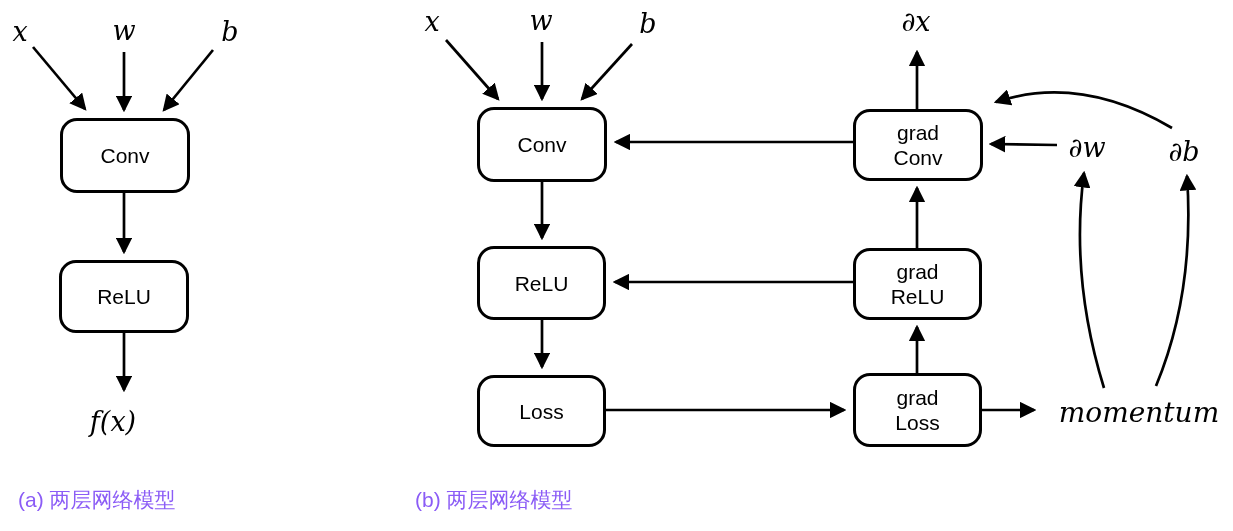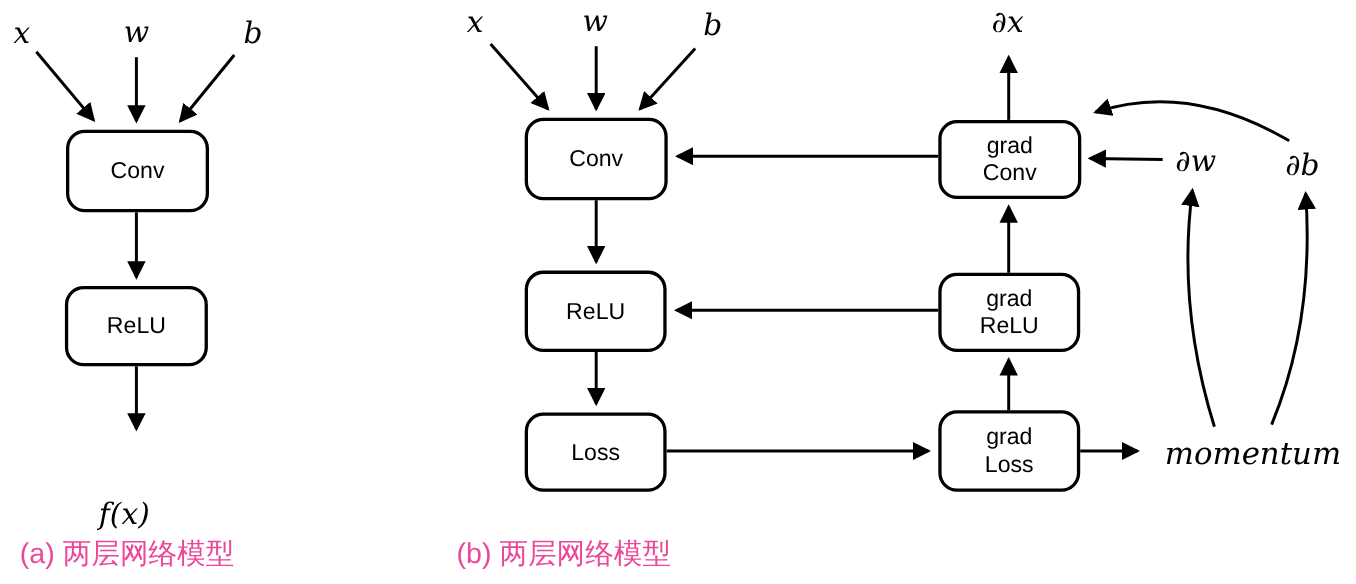--- a/index.html
+++ b/index.html
@@ -41,22 +41,22 @@
     position: absolute;
     transform: translate(-50%, -50%);
     font-family: "DejaVu Serif", serif;
     font-style: italic;
     font-size: 27px;
     color: #000000;
     white-space: nowrap;
   }
   .caption {
     position: absolute;
-    font-size: 26px;
-    color: #ec4899;
+    font-size: 21px;
+    color: #8b5cf6;
     white-space: nowrap;
   }
 </style>
 </head>
 <body>
 
 <div class="canvas">
 
   <svg class="arrows" viewBox="0 0 1233 531" xmlns="http://www.w3.org/2000/svg">
     <defs>
@@ -118,21 +118,21 @@
     <span>ReLU</span>
   </div>
   <div class="node" style="left:853px; top:373px; width:129px; height:74px;">
     <span>grad</span>
     <span>Loss</span>
   </div>
 
   <span class="mathlabel" style="left:20px;  top:31px;">x</span>
   <span class="mathlabel" style="left:124px; top:30px;">w</span>
   <span class="mathlabel" style="left:230px; top:31px;">b</span>
-  <span class="mathlabel" style="left:113px; top:421px;margin-top:47px;">f(x)</span>
+  <span class="mathlabel" style="left:113px; top:421px;">f(x)</span>
 
   <span class="mathlabel" style="left:432px;  top:21px;">x</span>
   <span class="mathlabel" style="left:541px;  top:20px;">w</span>
   <span class="mathlabel" style="left:648px;  top:23px;">b</span>
   <span class="mathlabel" style="left:916px;  top:21px;">∂x</span>
   <span class="mathlabel" style="left:1087px; top:147px;">∂w</span>
   <span class="mathlabel" style="left:1184px; top:151px;">∂b</span>
   <span class="mathlabel" style="left:1139px; top:412px; font-size:28px;">momentum</span>
 
   <span class="caption" style="left:18px;  top:486px;">(a) 两层网络模型</span>

